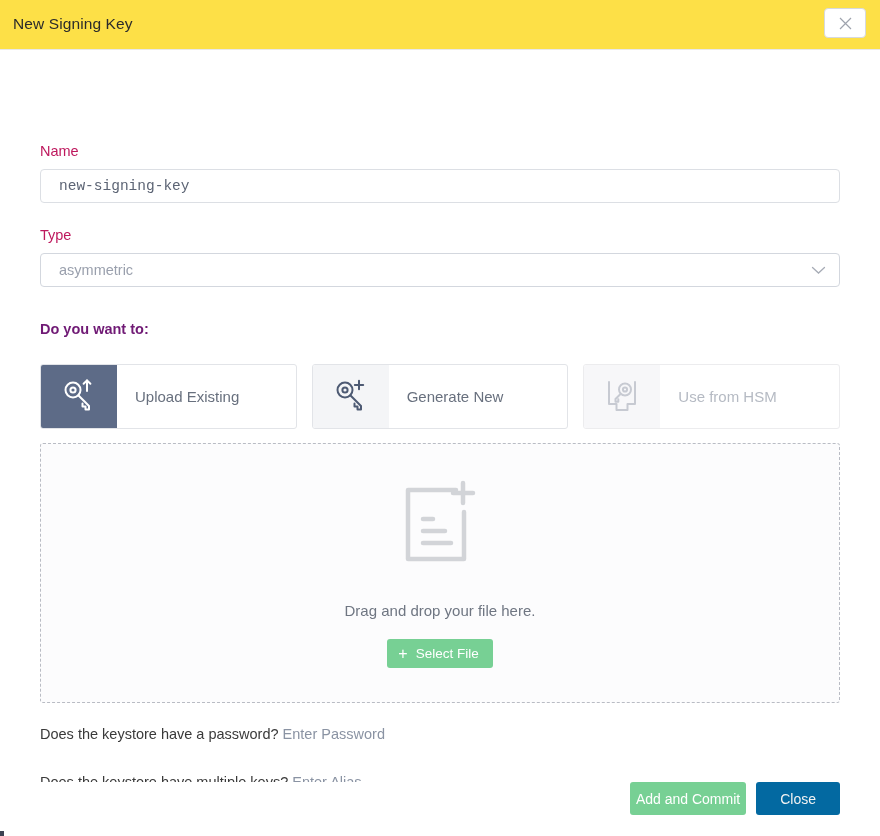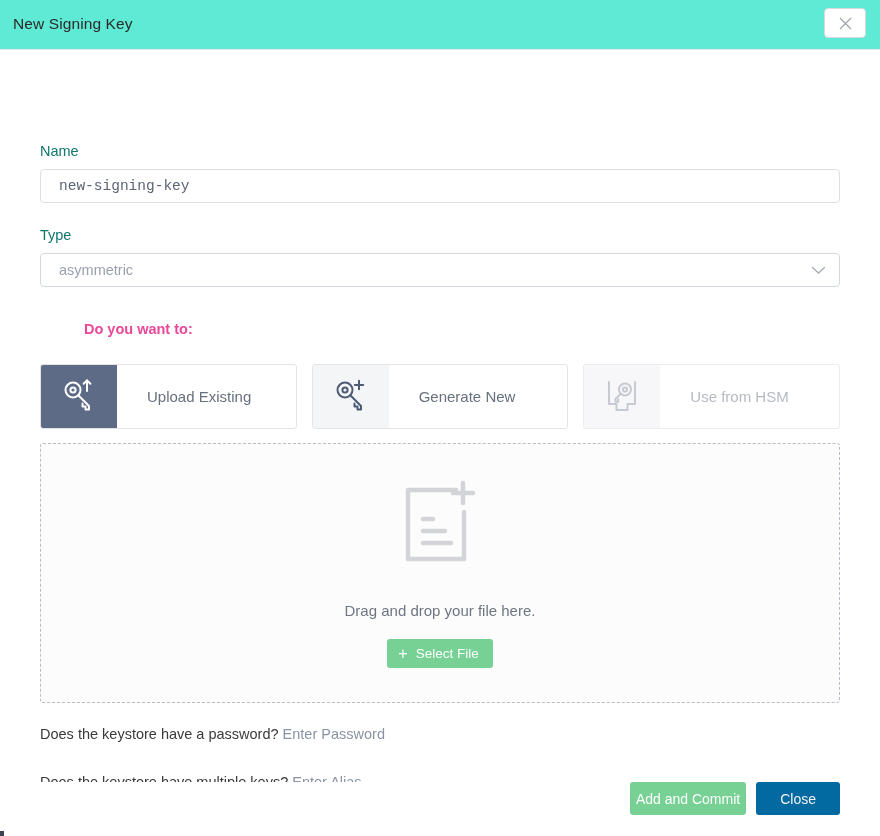--- a/index.html
+++ b/index.html
@@ -16,21 +16,21 @@
     height: 836px;
     background: #ffffff;
     overflow: hidden;
   }
 
   
   .dialog-header {
     position: relative;
     height: 50px;
     border-bottom: 1px solid #e8e8ea;
-    background: #5eead4;
+    background: #fde047;
   }
   .dialog-title {
     position: absolute;
     left: 13px;
     top: 15px;
     font-size: 15.5px;
     color: #2b2b2b;
     letter-spacing: .1px;
   }
   .close-btn {
@@ -51,21 +51,21 @@
   .close-btn svg { display:block; }
 
   
   .dialog-body {
     position: relative;
     padding: 0 40px;
   }
 
   .field-label {
     font-size: 14.5px;
-    color: #0f766e;
+    color: #be185d;
     margin: 0;
   }
   .name-label { position: absolute; left: 40px; top: 93px; }
   .type-label { position: absolute; left: 40px; top: 177px; }
 
   .text-input {
     position: absolute;
     left: 40px;
     top: 119px;
     width: 800px;
@@ -108,22 +108,21 @@
     transform: translateY(-50%);
     pointer-events: none;
   }
 
   .question-label {
     position: absolute;
     left: 40px;
     top: 271px;
     font-size: 14.5px;
     font-weight: bold;
-    color: #ec4899;
-    margin-left: 44px;
+    color: #701a75;
   }
 
   
   .options-row {
     position: absolute;
     left: 40px;
     top: 314px;
     width: 800px;
     height: 65px;
     display: flex;
@@ -148,21 +147,21 @@
     align-items: center;
     justify-content: center;
     background: #f4f5f7;
   }
   .option-card.selected .option-icon { background: #5d6b87; }
   .option-card.disabled { border-color: #ececee; cursor: default; }
   .option-card.disabled .option-icon { background: #f7f7f9; }
   .option-text {
     display: flex;
     align-items: center;
-    padding-left: 30px;
+    padding-left: 18px;
     font-size: 15px;
     color: #68707e;
   }
   .option-card.disabled .option-text { color: #b5bac3; }
 
   
   .dropzone {
     position: absolute;
     left: 40px;
     top: 393px;

